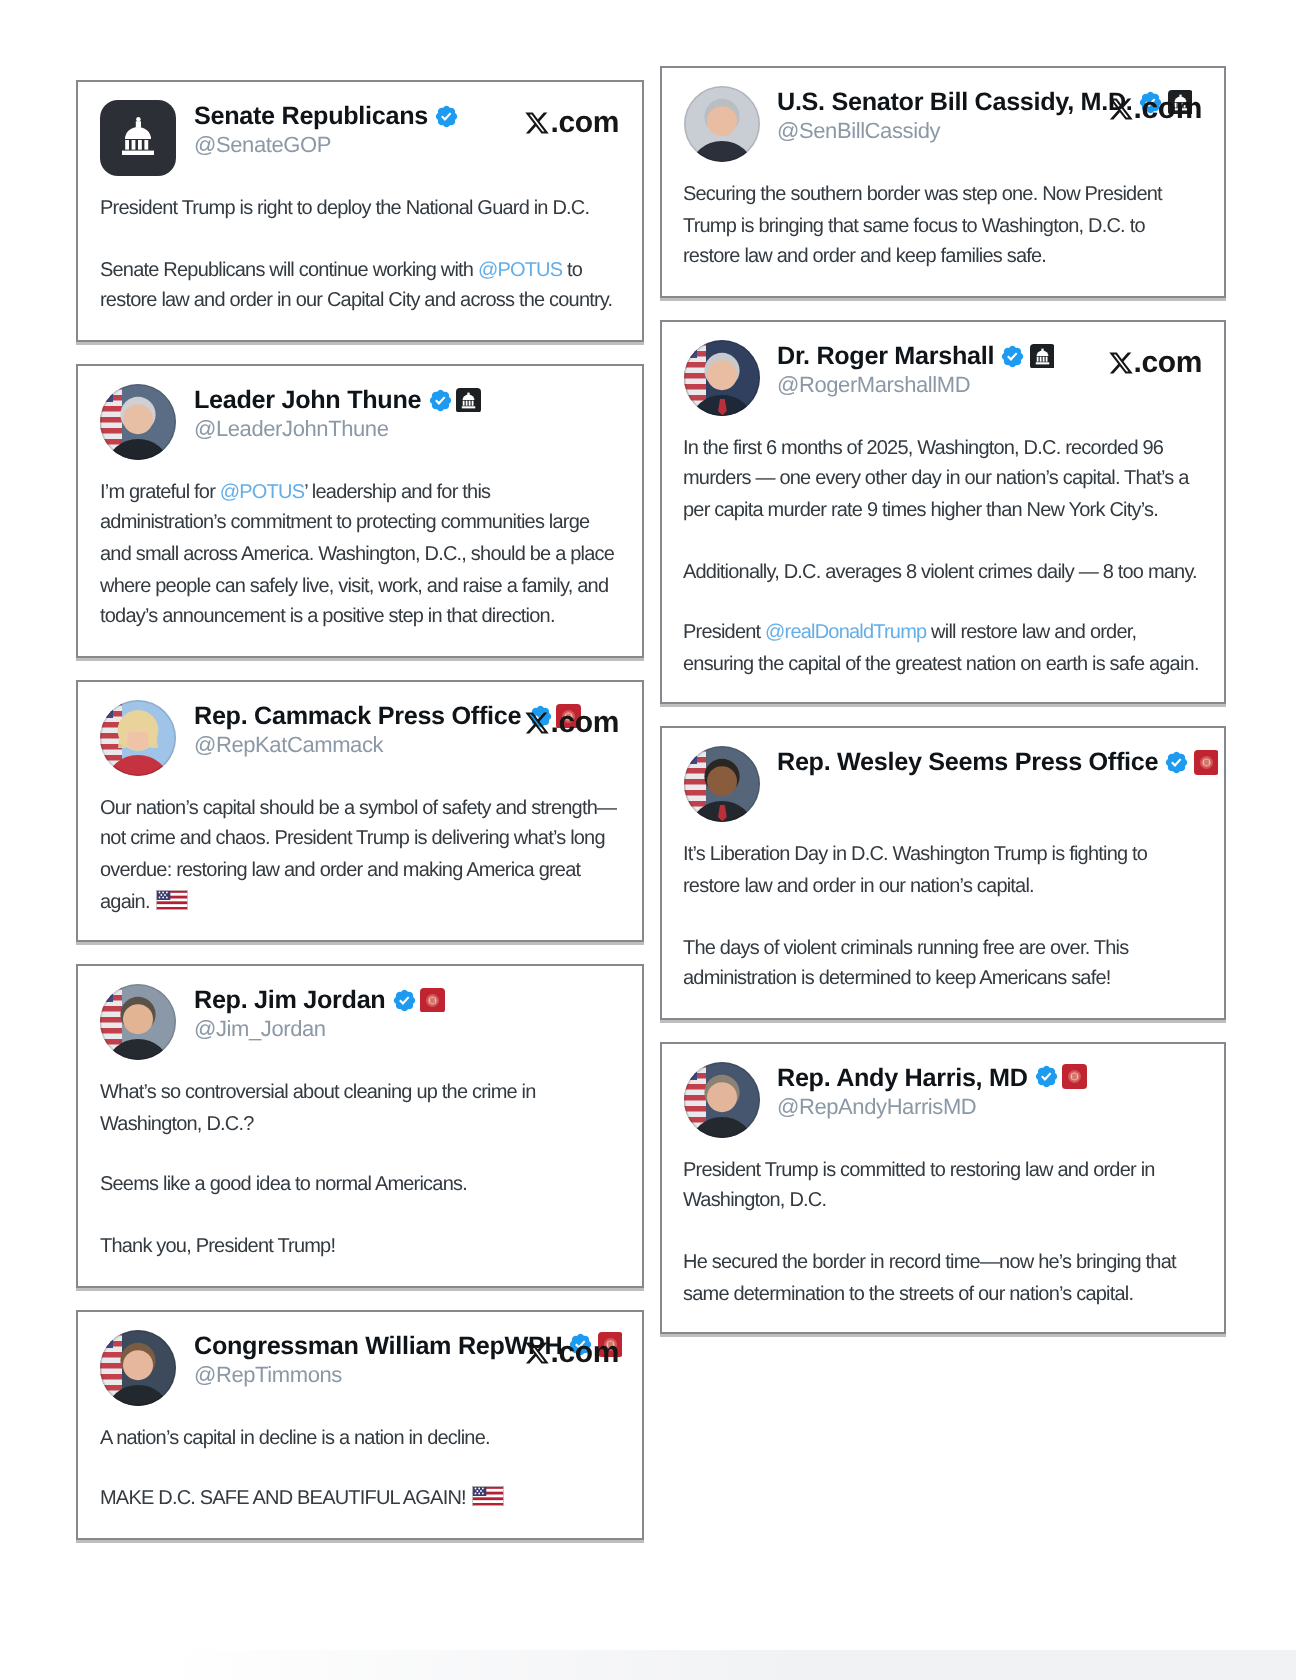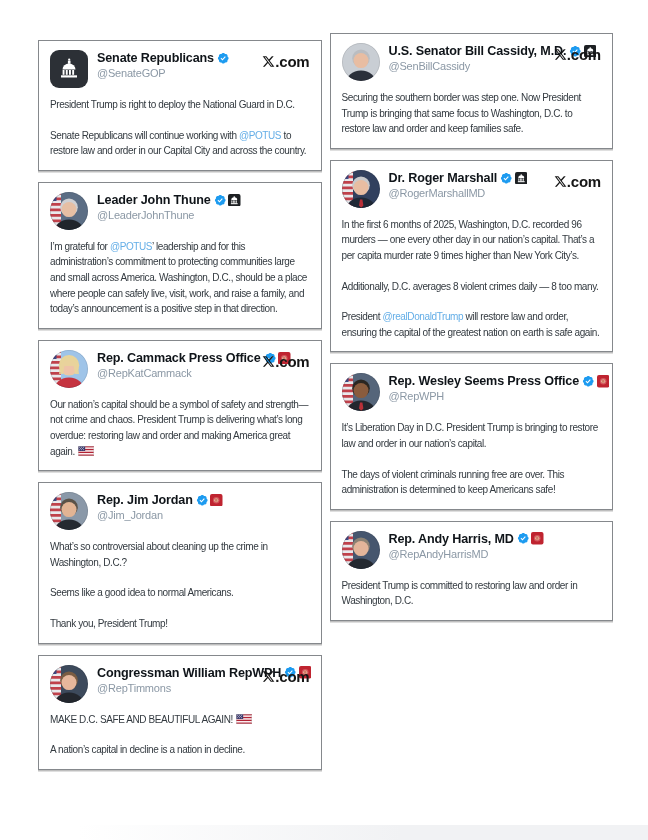--- a/index.html
+++ b/index.html
@@ -312,20 +312,21 @@
         <div class="handle">@RepTimmons</div>
       </div>
       <div class="xcom">
         <svg class="x-glyph" viewBox="0 0 24 24">
               <path fill="currentColor" d="M18.244 2.25h3.308l-7.227 8.26 8.502 11.24H16.17l-5.214-6.817L4.99 21.75H1.68l7.73-8.835L1.254 2.25H8.08l4.713 6.231zm-1.161 17.52h1.833L7.084 4.126H5.117z"></path>
             </svg>
         <span class="xcom-text">.com</span>
       </div>
     </header>
     <div class="tweet-body">
+          <p><span>A nation’s capital in decline is a nation in decline.</span></p>
           <p><span>MAKE D.C. SAFE AND BEAUTIFUL AGAIN!</span><svg class="flag" viewBox="0 0 19 12">
               <rect width="19" height="12" fill="#fff"></rect>
               <g fill="#b22234">
                 <rect y="0" width="19" height="1.7"></rect>
                 <rect y="3.4" width="19" height="1.7"></rect>
                 <rect y="6.8" width="19" height="1.7"></rect>
                 <rect y="10.2" width="19" height="1.8"></rect>
               </g>
               <rect width="8.5" height="6" fill="#3c3b6e"></rect>
               <g fill="#fff">
@@ -333,21 +334,20 @@
                 <circle cx="4.2" cy="1.5" r=".55"></circle>
                 <circle cx="6.4" cy="1.5" r=".55"></circle>
                 <circle cx="3.1" cy="3" r=".55"></circle>
                 <circle cx="5.3" cy="3" r=".55"></circle>
                 <circle cx="2" cy="4.5" r=".55"></circle>
                 <circle cx="4.2" cy="4.5" r=".55"></circle>
                 <circle cx="6.4" cy="4.5" r=".55"></circle>
               </g>
               <rect x=".25" y=".25" width="18.5" height="11.5" fill="none" stroke="#c4c4c4" stroke-width=".5"></rect>
             </svg></p>
-          <p><span>A nation’s capital in decline is a nation in decline.</span></p>
         </div>
   </article>
     </div>
   <div class="col col-right">
       <article class="card">
     <header class="card-head">
       <div class="avatar">
             <svg viewBox="0 0 38 38">
               <defs>
                 <clipPath id="avclip5">
@@ -503,26 +503,25 @@
                   <path fill="var(--verified_blue)" d="M20.396 11c-.018-.646-.215-1.275-.57-1.816-.354-.54-.852-.972-1.438-1.246.223-.607.27-1.264.14-1.897-.131-.634-.437-1.218-.882-1.687-.47-.445-1.053-.75-1.687-.882-.633-.13-1.29-.083-1.897.14-.273-.587-.704-1.086-1.245-1.44S11.647 1.62 11 1.604c-.646.017-1.273.213-1.813.568s-.969.854-1.24 1.44c-.608-.223-1.267-.272-1.902-.14-.635.13-1.22.436-1.69.882-.445.47-.749 1.055-.878 1.688-.13.633-.08 1.29.144 1.896-.587.274-1.087.705-1.443 1.245-.356.54-.555 1.17-.574 1.817.02.647.218 1.276.574 1.817.356.54.856.972 1.443 1.245-.224.606-.274 1.263-.144 1.896.13.634.433 1.218.877 1.688.47.443 1.054.747 1.687.878.633.132 1.29.084 1.897-.136.274.586.705 1.084 1.246 1.439.54.354 1.17.551 1.816.569.647-.016 1.276-.213 1.817-.567s.972-.854 1.245-1.44c.604.239 1.266.296 1.903.164.636-.132 1.22-.447 1.68-.907.46-.46.776-1.044.908-1.681s.075-1.299-.165-1.903c.586-.274 1.084-.705 1.439-1.246.354-.54.551-1.17.569-1.816zM9.662 14.85l-3.429-3.428 1.293-1.302 2.072 2.072 4.4-4.794 1.347 1.246z"></path>
                 </svg>
                 <svg class="badge" viewBox="0 0 13 13">
                   <rect width="13" height="13" rx="2" fill="var(--house_badge)"></rect>
                   <circle cx="6.5" cy="6.5" r="3.4" fill="#d4555d"></circle>
                   <circle cx="6.5" cy="6.5" r="2.1" fill="#e9c9a2" opacity="0.9"></circle>
                   <rect x="5.3" y="5" width="2.4" height="3" fill="#b5242b" opacity="0.45"></rect>
                 </svg>
               </span>
         </div>
-        <div class="handle">@RepWPH</div>
       </div>
 
     </header>
     <div class="tweet-body">
-          <p><span>It’s Liberation Day in D.C. President Trump is bringing to restore law and order in our nation’s capital.</span></p>
+          <p><span>It’s Liberation Day in D.C. Washington Trump is fighting to restore law and order in our nation’s capital.</span></p>
           <p><span>The days of violent criminals running free are over. This administration is determined to keep Americans safe!</span></p>
         </div>
   </article>
       <article class="card">
     <header class="card-head">
       <div class="avatar">
             <svg viewBox="0 0 38 38">
               <defs>
                 <clipPath id="avclip8">
                   <circle cx="19" cy="19" r="19"></circle>
@@ -563,17 +562,18 @@
                   <rect x="5.3" y="5" width="2.4" height="3" fill="#b5242b" opacity="0.45"></rect>
                 </svg>
               </span>
         </div>
         <div class="handle">@RepAndyHarrisMD</div>
       </div>
 
     </header>
     <div class="tweet-body">
           <p><span>President Trump is committed to restoring law and order in Washington, D.C.</span></p>
+          <p><span>He secured the border in record time—now he’s bringing that same determination to the streets of our nation’s capital.</span></p>
         </div>
   </article>
     </div>
   <div class="bottom-strip"></div>
 </div>
 
 </body></html>

